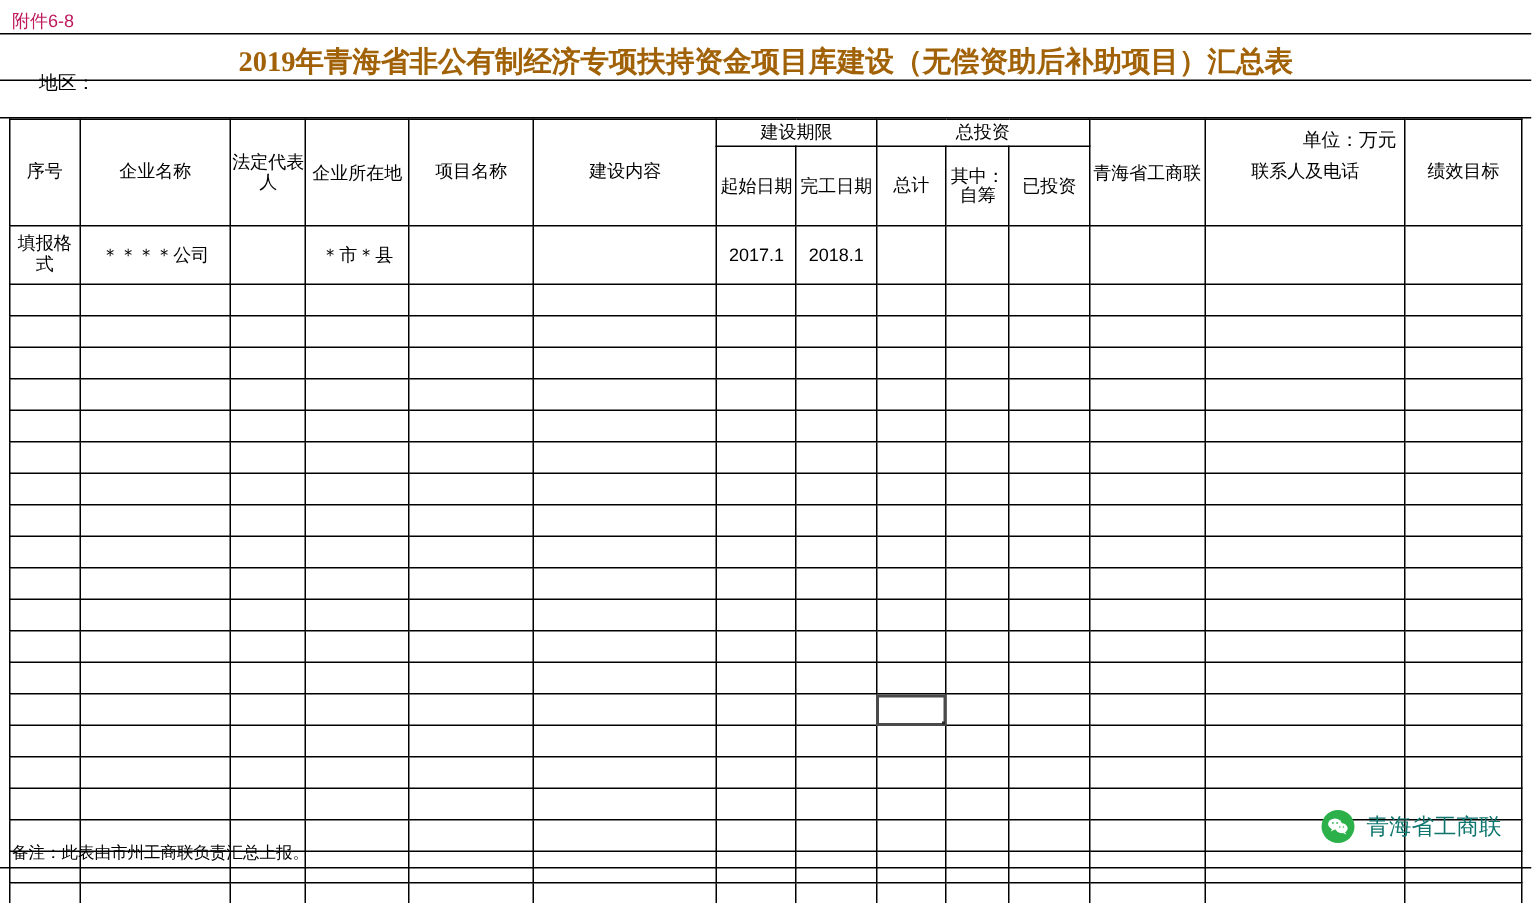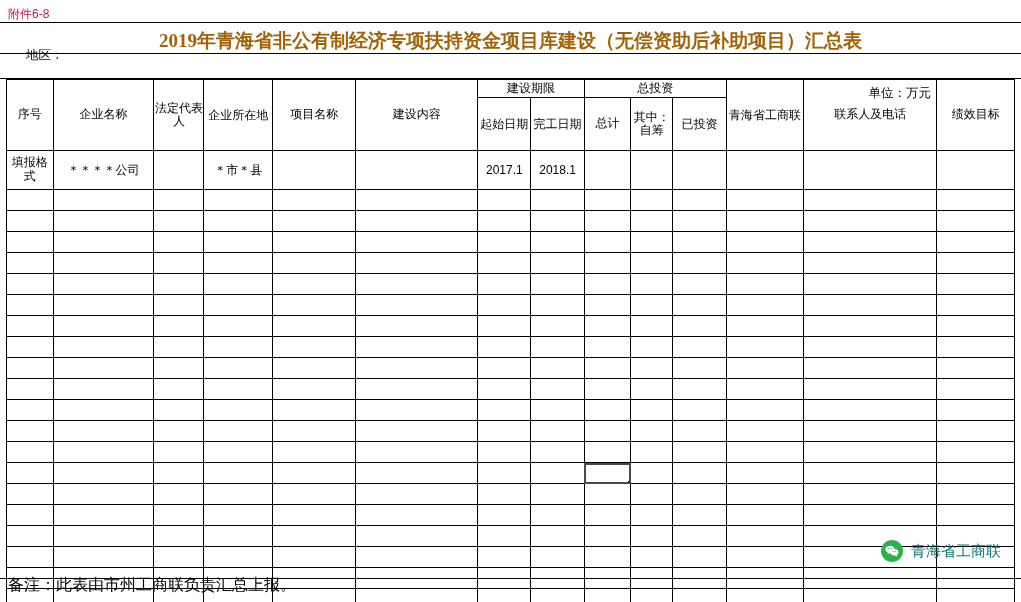--- a/index.html
+++ b/index.html
@@ -142,22 +142,22 @@
     bottom: -3px;
     width: 5px;
     height: 5px;
     background: #2b2b2b;
   }
 
   
   .footer-note {
     position: absolute;
     left: 8px;
-    top: 575px;
-    font-size: 16px;
+    top: 561px;
+    font-size: 11px;
   }
   .bottom-rule {
     position: absolute;
     left: 0;
     top: 578px;
     width: 1021px;
     height: 1px;
     background: #000;
   }
   .watermark {

